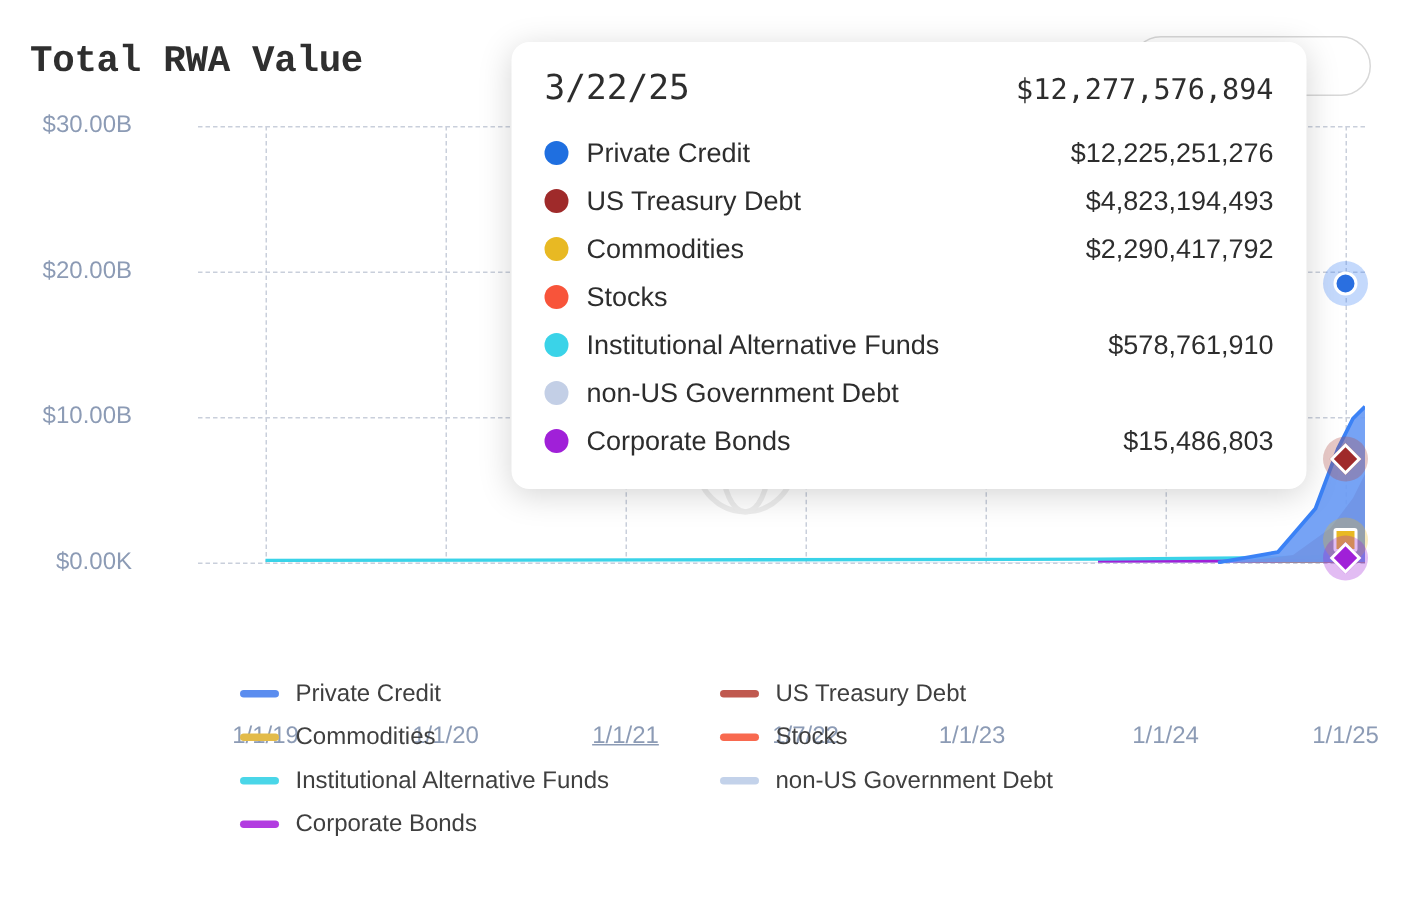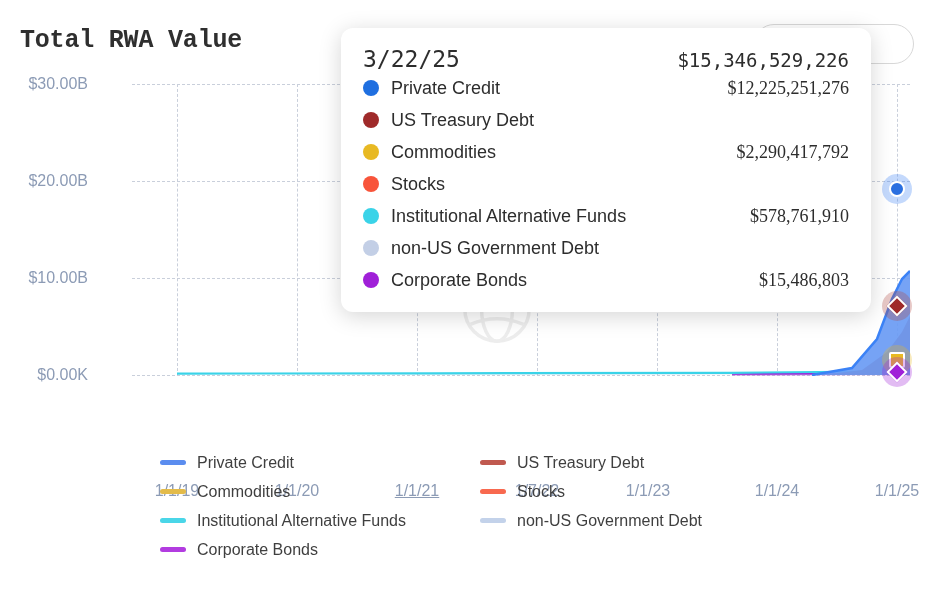--- a/index.html
+++ b/index.html
@@ -131,20 +131,21 @@
     width: 530px;
     background: #ffffff;
     border-radius: 12px;
     box-shadow: 0 4px 22px rgba(0,0,0,0.17);
     padding: 18px 22px 16px 22px;
   }
   #tooltip-header {
     display: flex;
     align-items: baseline;
     justify-content: space-between;
+    margin-bottom: 14px;
   }
   #tooltip-date {
     font-size: 23px;
     color: #2d2d2d;
     font-family: "DejaVu Sans Mono", monospace;
   }
   #tooltip-total {
     font-size: 19px;
     color: #2d2d2d;
     font-family: "DejaVu Sans Mono", monospace;
@@ -162,21 +163,21 @@
   }
   .tt-label {
     font-size: 18px;
     color: #2d2d2d;
     white-space: nowrap;
   }
   .tt-value {
     margin-left: auto;
     font-size: 18px;
     color: #2d2d2d;
-    font-family: Liberation Serif, serif;
+    font-family: Liberation Sans, sans-serif;
     white-space: nowrap;
   }
 
   
   #legend {
     position: absolute;
     left: 160px;
     top: 448px;
     width: 640px;
     display: flex;
@@ -275,31 +276,32 @@
     <div class="marker-halo" style="left:765px; top:276px; background:#e8b923;"></div>
     <div class="marker" style="left:765px; top:276px; background:#e8b923; border-radius:2px;"></div>
 
     <div class="marker-halo" style="left:765px; top:288px; background:#a020d8;"></div>
     <div class="marker-diamond" style="left:765px; top:288px; background:#a020d8;"></div>
   </div>
 
   <div id="tooltip">
     <div id="tooltip-header">
       <div id="tooltip-date">3/22/25</div>
-      <div id="tooltip-total">$15,346,529,226</div>
+      <div id="tooltip-total">$12,277,576,894</div>
     </div>
 
     <div class="tt-row">
       <span class="tt-dot" style="background:#1f6fe0;"></span>
       <span class="tt-label">Private Credit</span>
       <span class="tt-value">$12,225,251,276</span>
     </div>
     <div class="tt-row">
       <span class="tt-dot" style="background:#9f2a2a;"></span>
       <span class="tt-label">US Treasury Debt</span>
+      <span class="tt-value">$4,823,194,493</span>
     </div>
     <div class="tt-row">
       <span class="tt-dot" style="background:#e8b923;"></span>
       <span class="tt-label">Commodities</span>
       <span class="tt-value">$2,290,417,792</span>
     </div>
     <div class="tt-row">
       <span class="tt-dot" style="background:#f8543a;"></span>
       <span class="tt-label">Stocks</span>
     </div>

